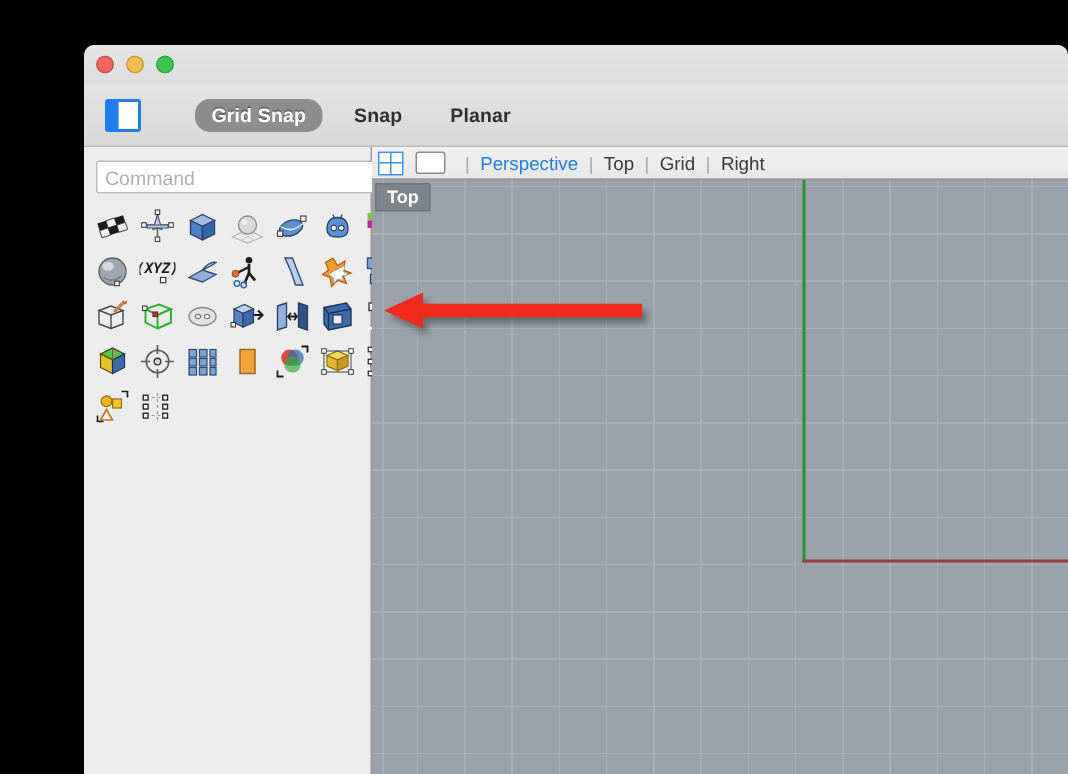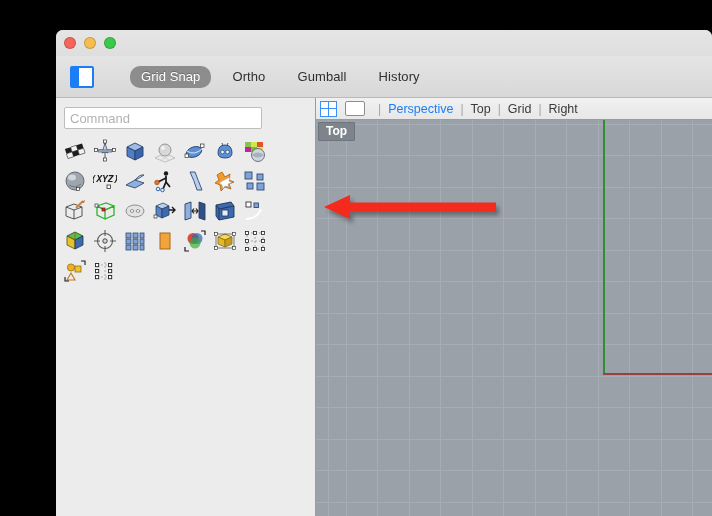--- a/index.html
+++ b/index.html
@@ -81,21 +81,21 @@
   }
 
   .tb-items {
     display: flex;
     align-items: center;
     margin-left: 36px;
     gap: 10px;
   }
   .tb-btn {
     font-size: 13px;
-    font-weight: normal;
+    font-weight: bold;
     color: #303030;
     padding: 3px 11px 4px 11px;
     border-radius: 10px;
     white-space: nowrap;
     letter-spacing: 0.1px;
     text-align: right;
   }
   .tb-btn.on {
     background: #8d8d8d;
     color: #ffffff;
@@ -104,21 +104,21 @@
 
   
   #body-split {
     position: relative;
     height: 418px;
     display: flex;
   }
 
   
   #left-panel {
-    width: 260px;
+    width: 192px;
     background: #ececec;
     border-right: 1px solid #9b9b9b;
     flex: none;
     position: relative;
     padding-left: 44px;
   }
   #command-input {
     position: absolute;
     left: 8px;
     top: 9px;
@@ -273,23 +273,22 @@
         <div class="light close"></div>
         <div class="light min"></div>
         <div class="light zoom"></div>
       </div>
     </div>
 
     <div id="toolbar">
       <div id="sidebar-toggle"></div>
       <div class="tb-items">
         <div class="tb-btn on">Grid Snap</div>
-        <div class="tb-btn">Ortho</div>
-        <div class="tb-btn">Gumball</div>
-        <div class="tb-btn">History</div>
+        <div class="tb-btn">Snap</div>
+        <div class="tb-btn">Planar</div>
       </div>
     </div>
 
     <div id="body-split">
 
       <div id="left-panel">
 
         <input id="command-input" type="text" placeholder="Command" style="">
 
         <div id="icon-grid">

